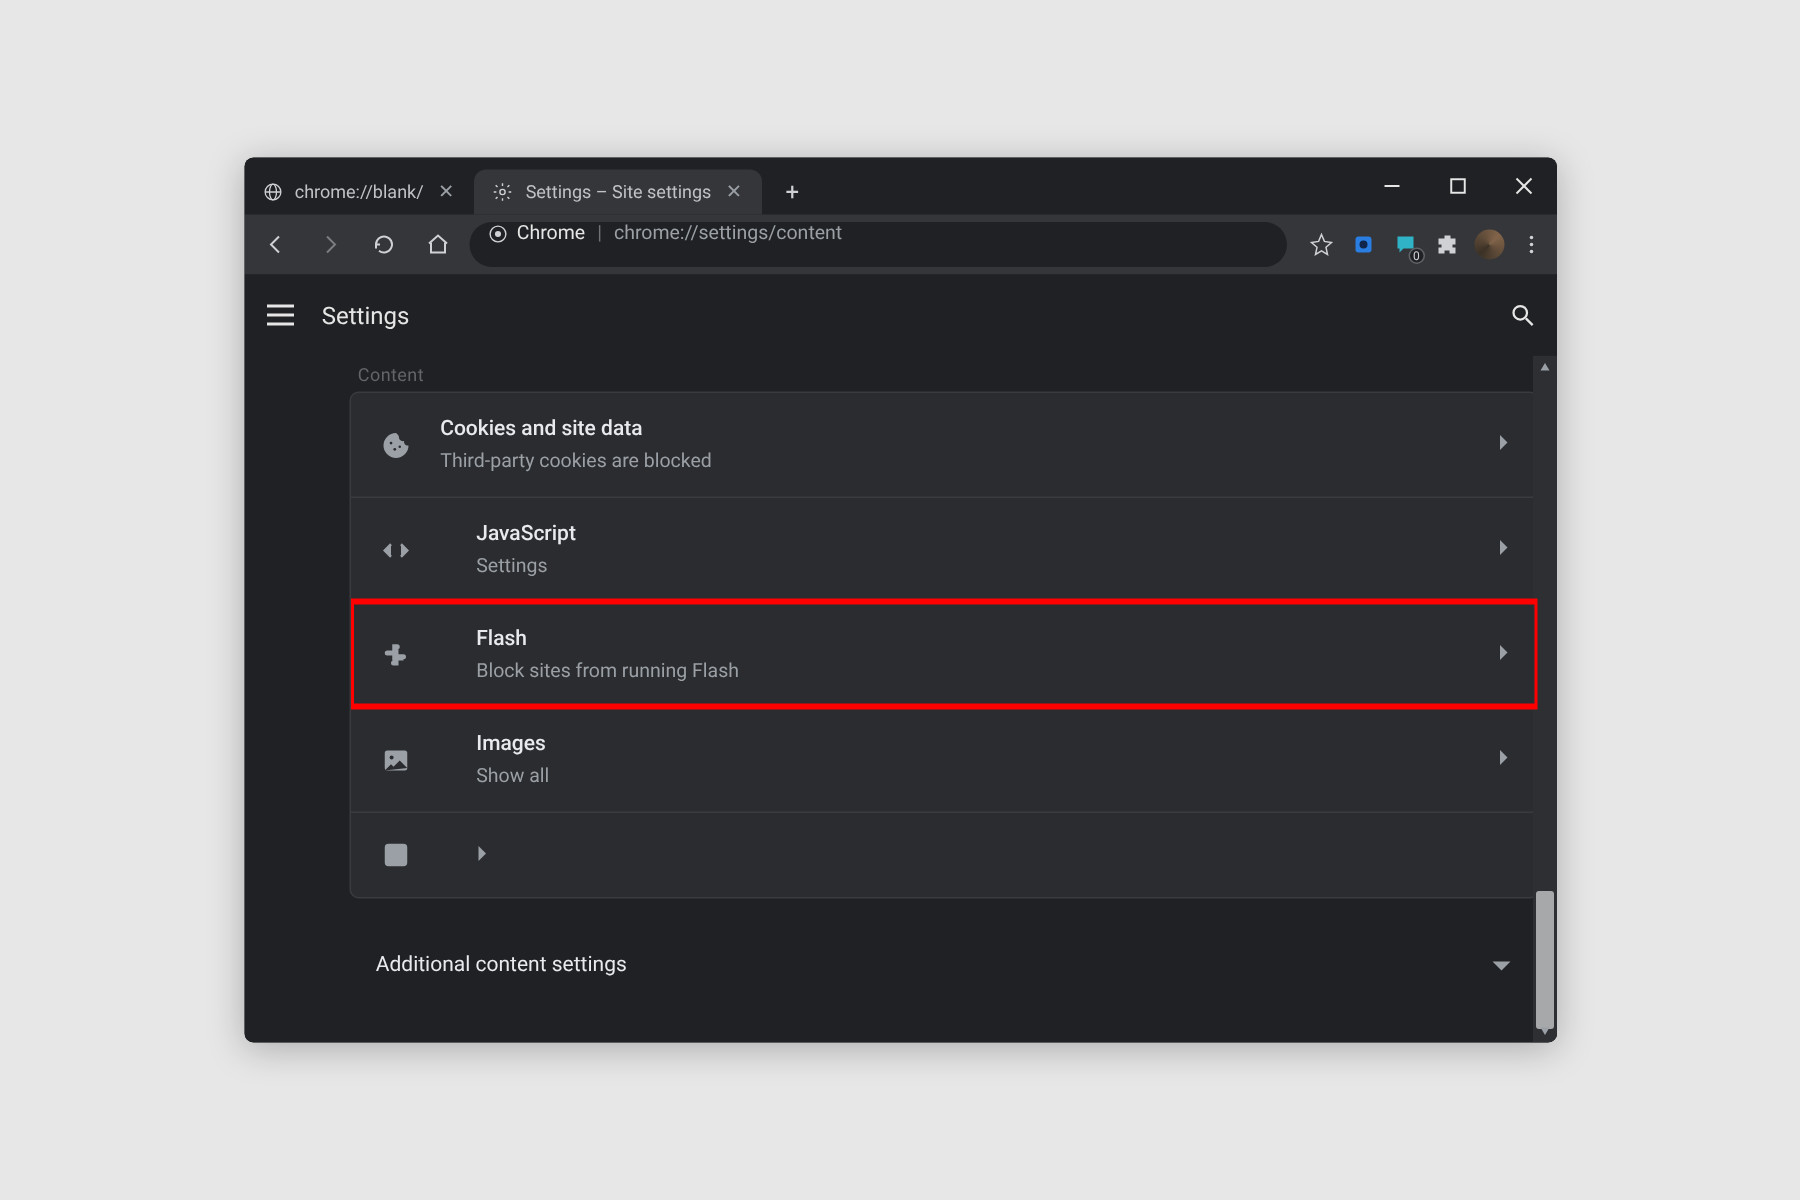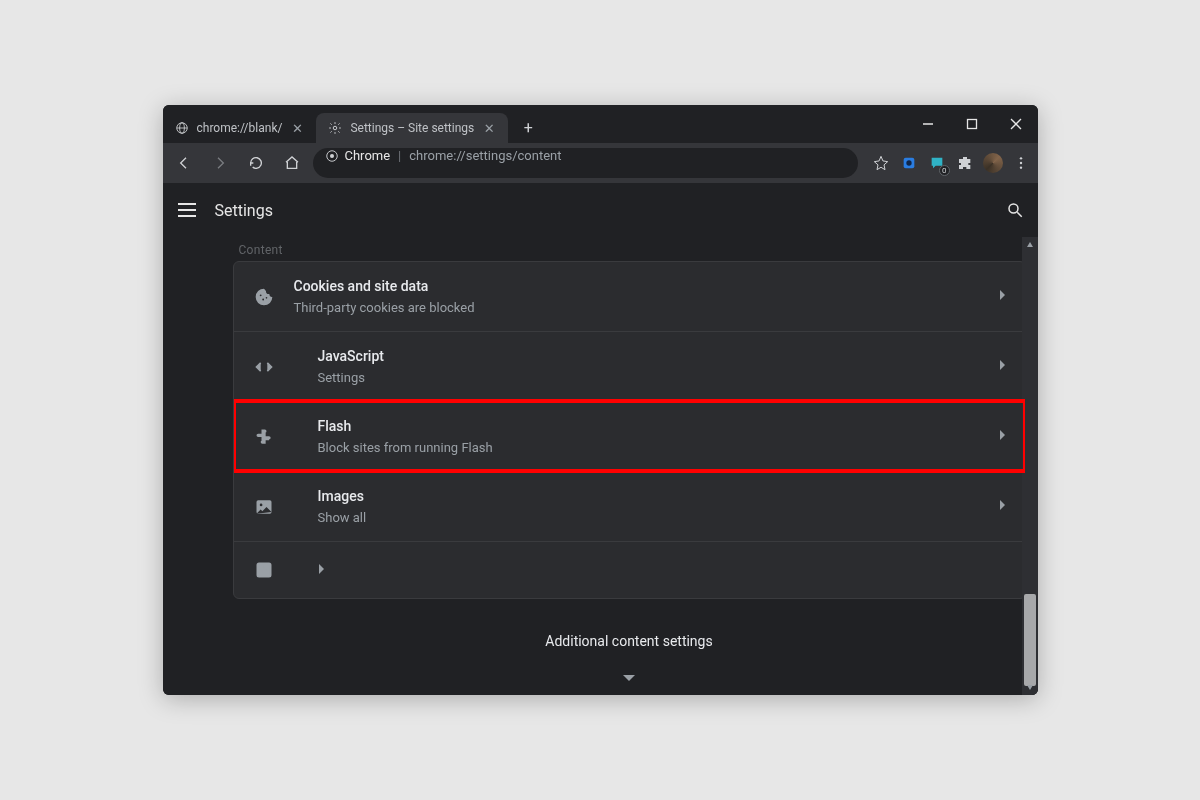--- a/index.html
+++ b/index.html
@@ -55,21 +55,21 @@
   .row-icon svg { width:20px; height:20px; fill:#9aa0a6; }
   .row-text { flex:1; min-width:0; }
   .row-title { color:#e8eaed; font-size:14px; font-weight:500; }
   .row-sub { color:#9aa0a6; font-size:13px; margin-top:6px; }
   .chevron { color:#9aa0a6; font-size:12px; flex-shrink:0; }
   .chevron svg { width:8px; height:12px; fill:#9aa0a6; }
 
   .highlight { outline:4px solid #ff0000; outline-offset:-2px; position:relative; z-index:2; }
 
   .expander { margin-top:18px; background:transparent; }
-  .expander .row { border:none; padding:16px 18px;flex-direction:column; }
+  .expander .row { border:none; padding:16px 18px; }
   .expander .row-title { color:#e8eaed; font-size:14px; font-weight:400; }
 
   .chev-down svg { width:14px; height:8px; fill:#9aa0a6; }
 
   
   .fake-scroll { position:absolute; right:0; top:0; bottom:0; width:16px; background:#2e2f33; }
   .fake-scroll .track { position:absolute; top:16px; bottom:16px; left:2px; right:2px; background:#2e2f33; }
   .fake-scroll .thumb { position:absolute; right:2px; width:12px; background:#a7a8aa; border-radius:2px; top:78%; height:20%; }
   .fake-scroll .arrow { position:absolute; left:0; right:0; height:16px; display:flex; align-items:center; justify-content:center; }
   .fake-scroll .arrow.top { top:0; }

